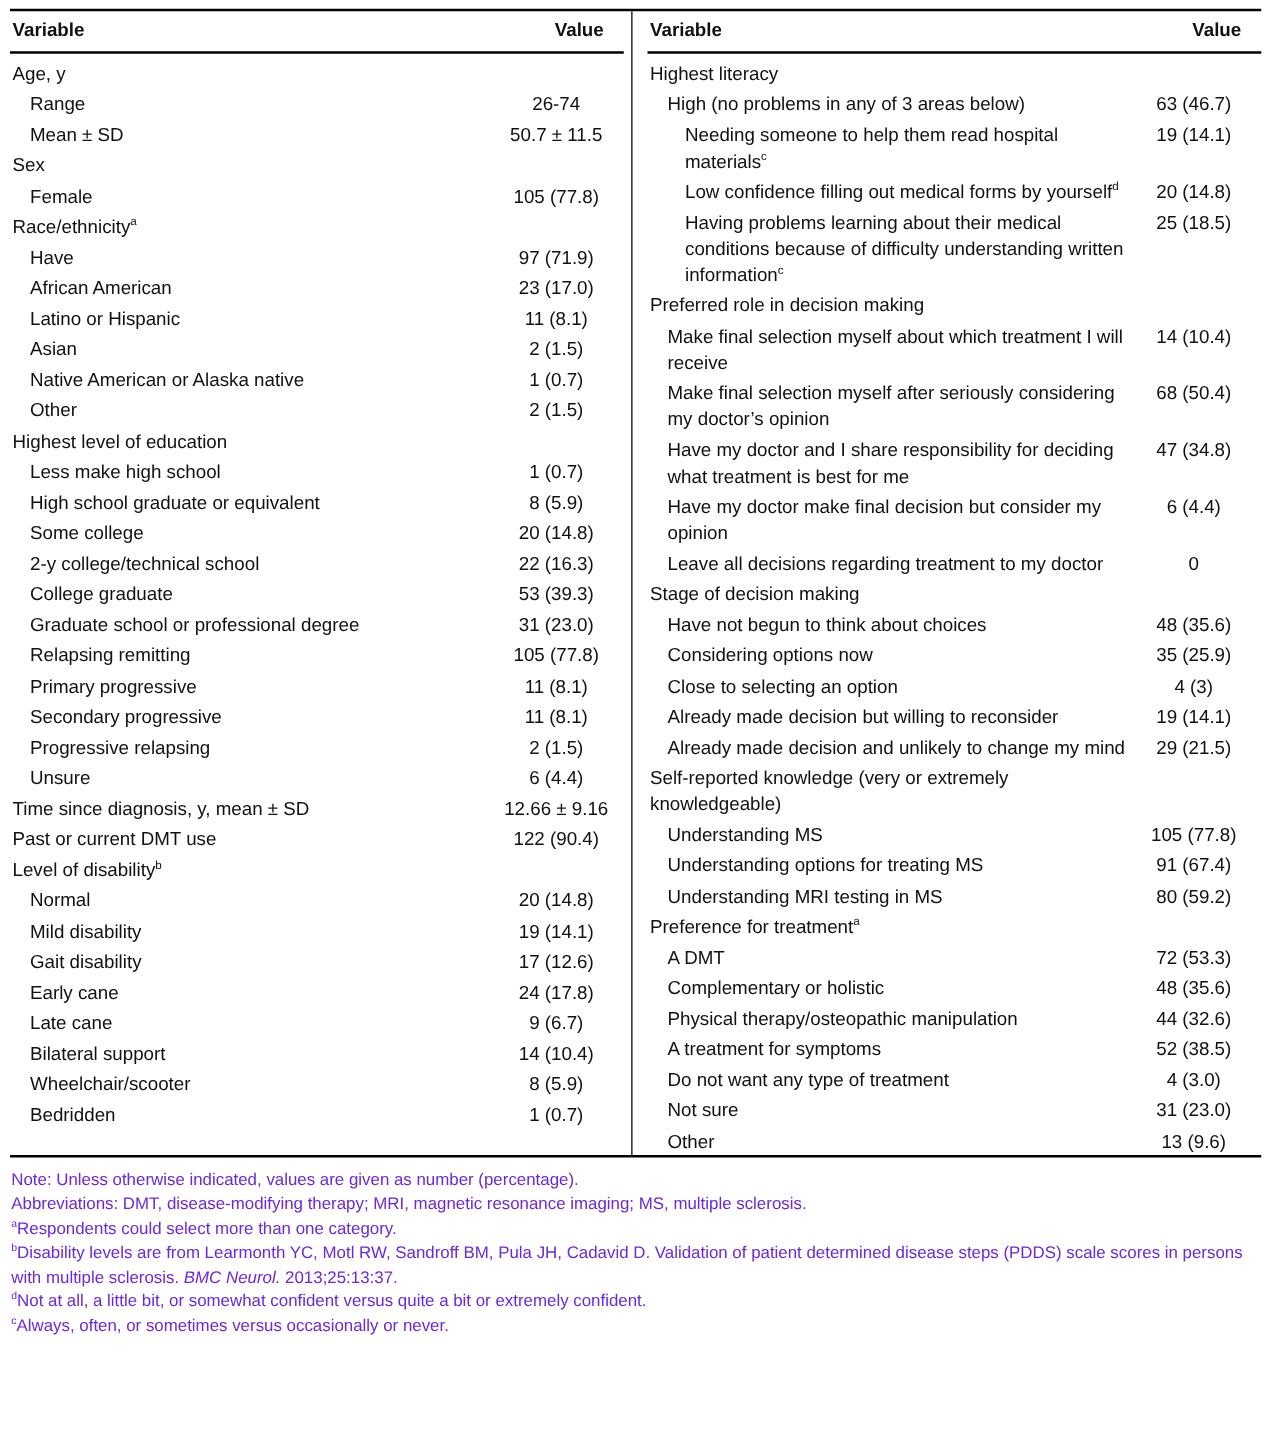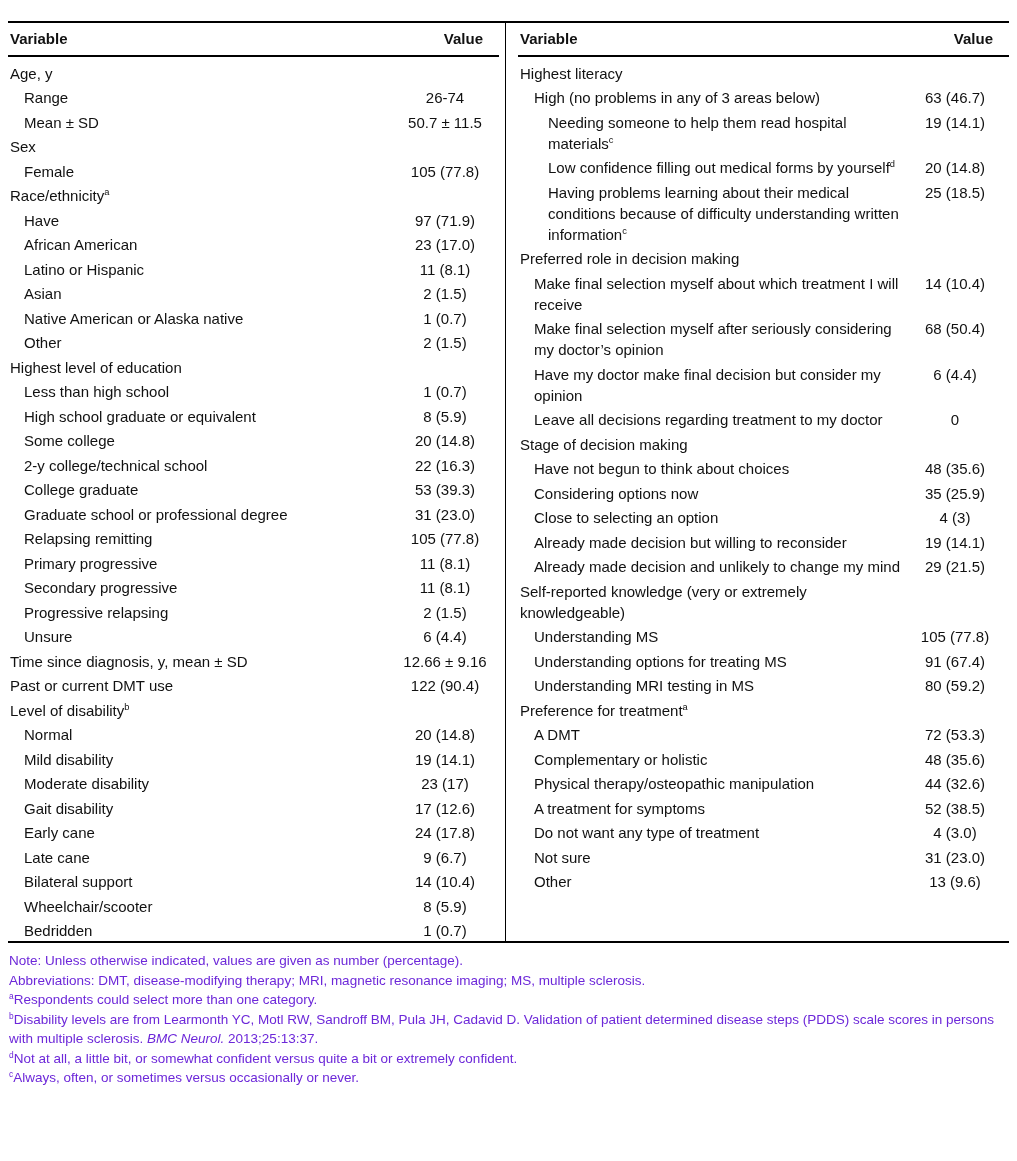--- a/index.html
+++ b/index.html
@@ -4,21 +4,21 @@
 <style>
   * { box-sizing: border-box; margin: 0; padding: 0; }
   html, body { background: #ffffff; }
   body {
     width: 1017px;
     min-height: 1161px;
     font-family: "Liberation Sans", sans-serif;
     color: #111111;
     font-size: 15px;
   }
-  .page { padding: 21px 8px 20px 8px; }
+  .page { padding: 7px 8px 20px 8px; }
 
   .tables {
     display: flex;
     align-items: stretch;
     border-top: 2px solid #000;
     border-bottom: 2px solid #000;
   }
   .col { flex: 1 1 0; min-width: 0; }
   .col.left  { padding-right: 6px; border-right: 1.5px solid #000; }
   .col.right { padding-left: 12px; }
@@ -129,21 +129,21 @@
           </div>
           <div class="row">
             <div class="lbl ind1"><span>Other</span></div>
             <div class="val">2 (1.5)</div>
           </div>
           <div class="row">
             <div class="lbl ind0"><span>Highest level of education</span></div>
             <div class="val"></div>
           </div>
           <div class="row">
-            <div class="lbl ind1"><span>Less than high school</span></div>
+            <div class="lbl ind1"><span>Less make high school</span></div>
             <div class="val">1 (0.7)</div>
           </div>
           <div class="row">
             <div class="lbl ind1"><span>High school graduate or equivalent</span></div>
             <div class="val">8 (5.9)</div>
           </div>
           <div class="row">
             <div class="lbl ind1"><span>Some college</span></div>
             <div class="val">20 (14.8)</div>
           </div>
@@ -191,24 +191,20 @@
             <div class="lbl ind0"><span>Level of disability</span><sup>b</sup></div>
             <div class="val"></div>
           </div>
           <div class="row">
             <div class="lbl ind1"><span>Normal</span></div>
             <div class="val">20 (14.8)</div>
           </div>
           <div class="row">
             <div class="lbl ind1"><span>Mild disability</span></div>
             <div class="val">19 (14.1)</div>
-          </div>
-          <div class="row">
-            <div class="lbl ind1"><span>Moderate disability</span></div>
-            <div class="val">23 (17)</div>
           </div>
           <div class="row">
             <div class="lbl ind1"><span>Gait disability</span></div>
             <div class="val">17 (12.6)</div>
           </div>
           <div class="row">
             <div class="lbl ind1"><span>Early cane</span></div>
             <div class="val">24 (17.8)</div>
           </div>
           <div class="row">
@@ -260,20 +256,24 @@
             <div class="lbl ind0"><span>Preferred role in decision making</span></div>
             <div class="val"></div>
           </div>
           <div class="row">
             <div class="lbl ind1"><span>Make final selection myself about which treatment I will receive</span></div>
             <div class="val">14 (10.4)</div>
           </div>
           <div class="row">
             <div class="lbl ind1"><span>Make final selection myself after seriously considering my doctor’s opinion</span></div>
             <div class="val">68 (50.4)</div>
+          </div>
+          <div class="row">
+            <div class="lbl ind1"><span>Have my doctor and I share responsibility for deciding what treatment is best for me</span></div>
+            <div class="val">47 (34.8)</div>
           </div>
           <div class="row">
             <div class="lbl ind1"><span>Have my doctor make final decision but consider my opinion</span></div>
             <div class="val">6 (4.4)</div>
           </div>
           <div class="row">
             <div class="lbl ind1"><span>Leave all decisions regarding treatment to my doctor</span></div>
             <div class="val">0</div>
           </div>
           <div class="row">

